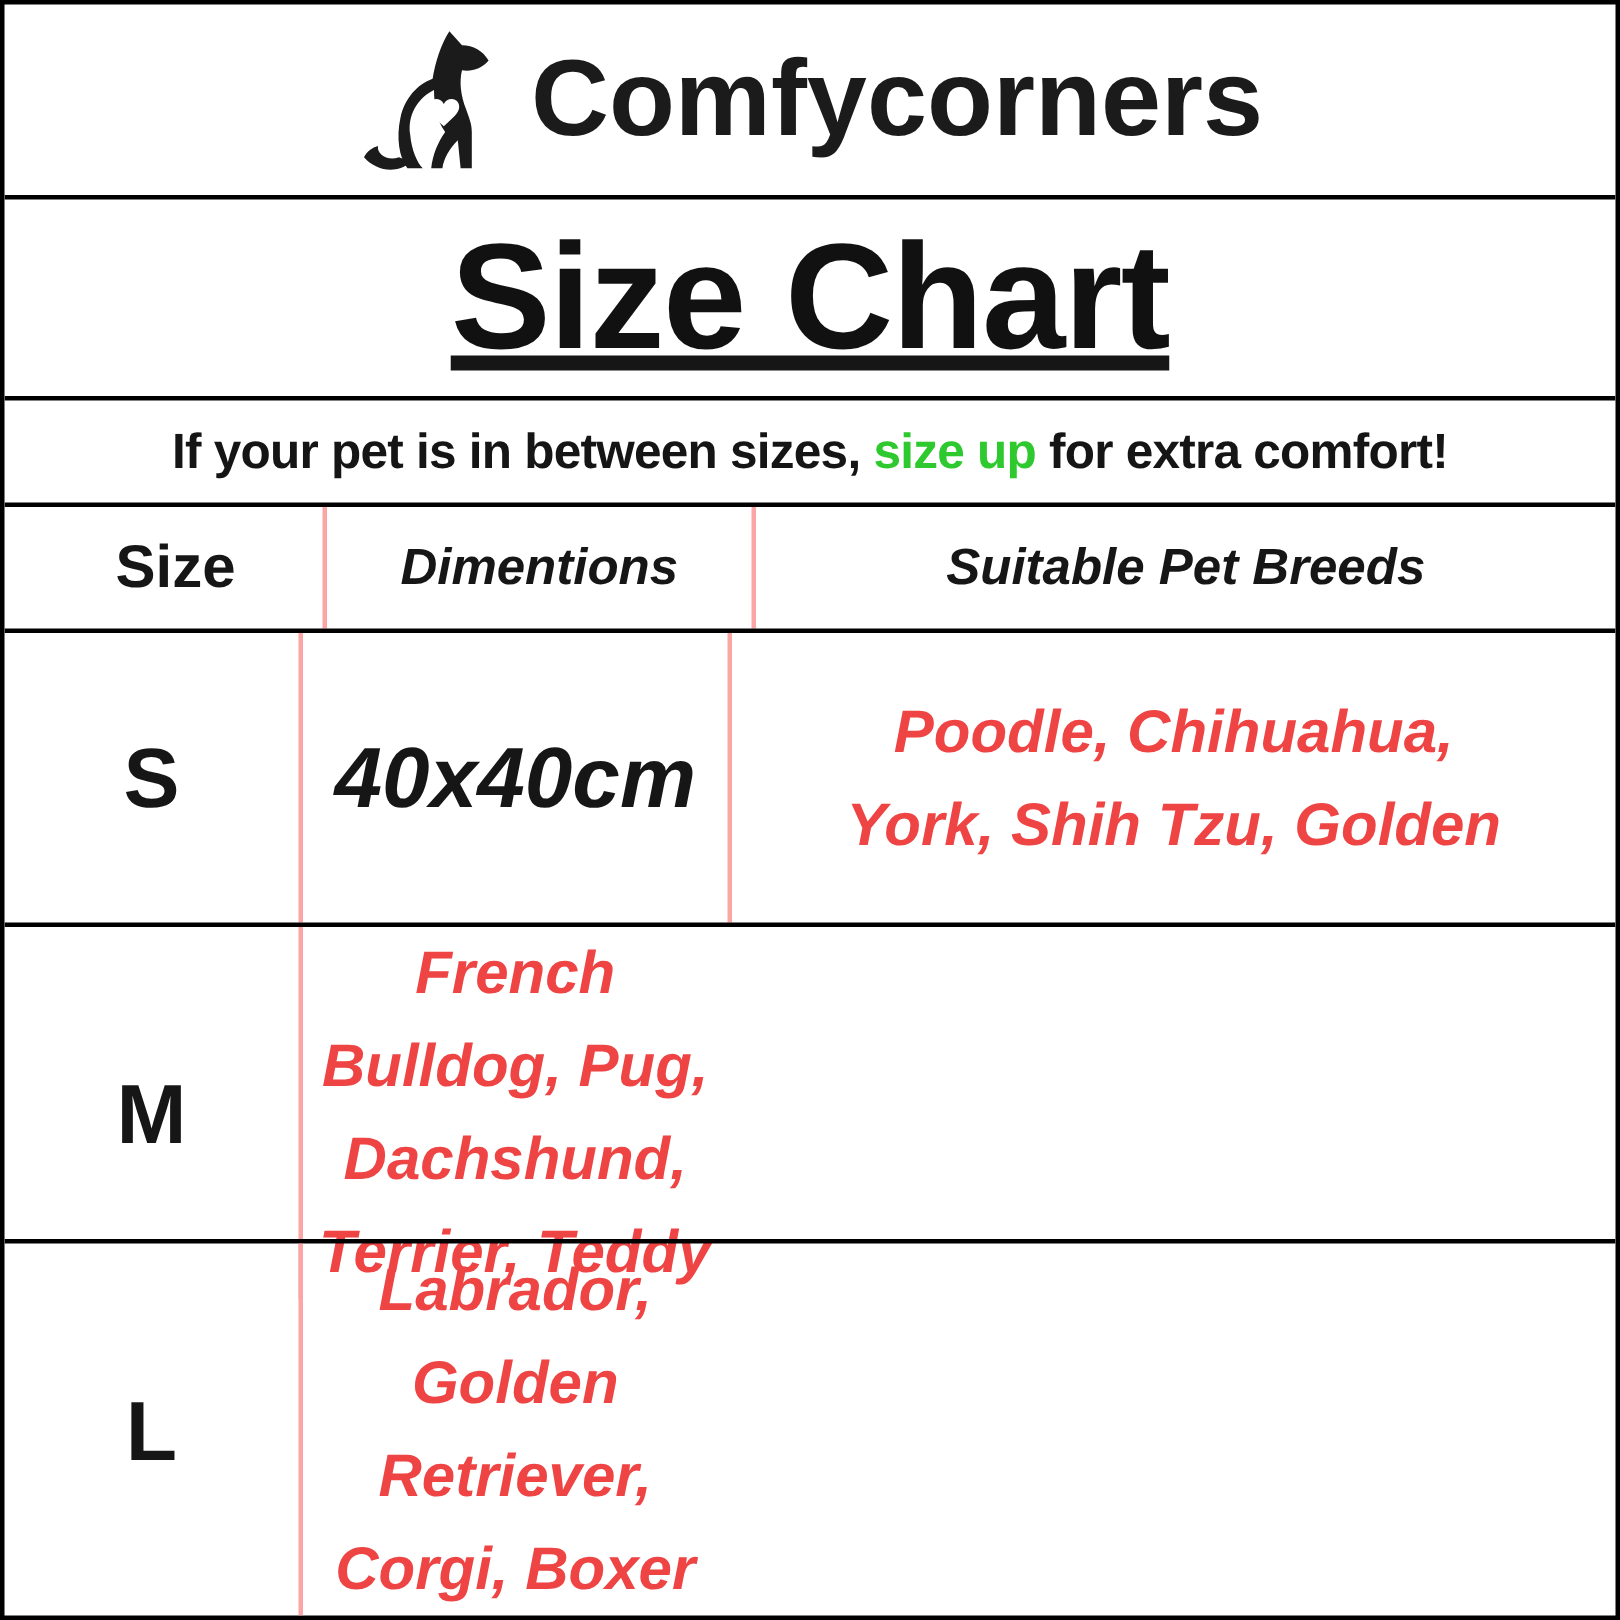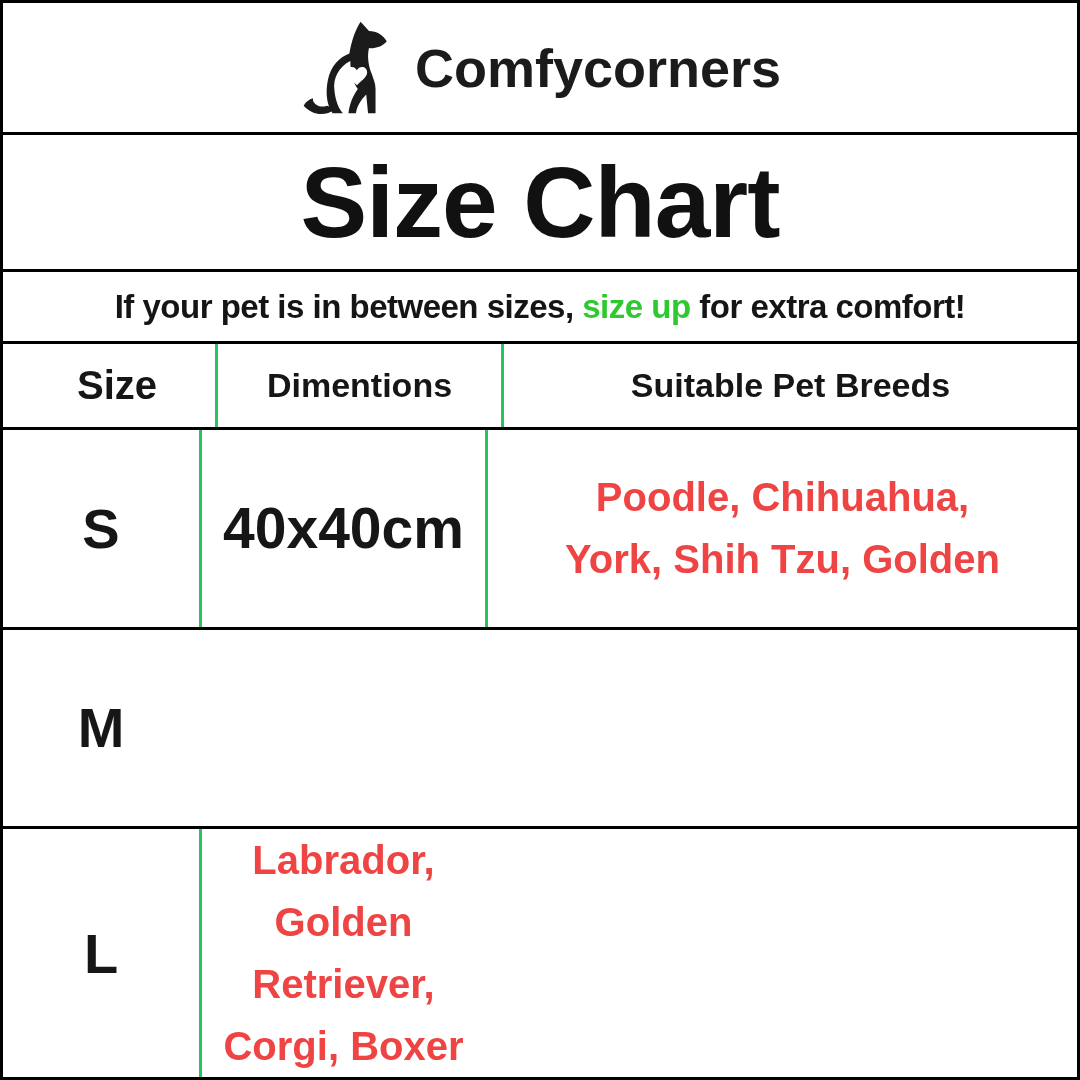--- a/index.html
+++ b/index.html
@@ -22,32 +22,33 @@
     align-items: center;
     justify-content: center;
   }
   .logo {
     display: flex;
     align-items: center;
     gap: 4px;
   }
   .logo-icon svg { display: block; }
   .logo-text {
-    font-size: 54px;
+    font-size: 72px;
     font-weight: bold;
     letter-spacing: 0px;
     color: #1b1b1b;
   }
   
   .row-title {
     height: 145px;
     border-top: 3px solid #000;
     display: flex;
     align-items: center;
     justify-content: center;
+    text-decoration: underline;
   }
   .row-title h1 {
     margin: 0;
     font-size: 100px;
     font-weight: bold;
     letter-spacing: -1px;
     color: #111111;
   }
   
   .row-note {
@@ -75,21 +76,21 @@
   .thead { height: 91px; padding-left: 16px; }
   .trow-s, .trow-m { height: 211px; }
   .trow-l { flex: 1; }
   .cell {
     display: flex;
     flex-direction: column;
     align-items: center;
     justify-content: center;
     text-align: center;
   }
-  .cell.c2, .cell.c3 { border-left: 3px solid #22c55e; }
+  .cell.c2, .cell.c3 { border-left: 3px solid #fca5a5; font-style: italic; }
   .th1 { font-size: 40px; font-weight: bold; }
   .th2, .th3 { font-size: 34px; font-weight: bold; }
   .size-letter { font-size: 56px; font-weight: bold; }
   .dim-value { font-size: 57px; font-weight: bold; }
   .breeds-line {
     font-size: 40px;
     font-weight: bold;
     line-height: 1.55;
     color: #ef4444;
   }
@@ -140,20 +141,24 @@
     <div class="cell c1 size-letter">S</div>
     <div class="cell c2 dim-value">40x40cm</div>
     <div class="cell c3">
       <div class="breeds-line">Poodle, Chihuahua,</div>
       <div class="breeds-line">York, Shih Tzu, Golden</div>
     </div>
   </div>
 
   <div class="tgrid trow-m">
     <div class="cell c1 size-letter">M</div>
+    <div class="cell c3">
+      <div class="breeds-line">French Bulldog, Pug,</div>
+      <div class="breeds-line">Dachshund, Terrier, Teddy</div>
+    </div>
   </div>
 
   <div class="tgrid trow-l">
     <div class="cell c1 size-letter">L</div>
     <div class="cell c3">
       <div class="breeds-line">Labrador, Golden</div>
       <div class="breeds-line">Retriever, Corgi, Boxer</div>
     </div>
   </div>
 

